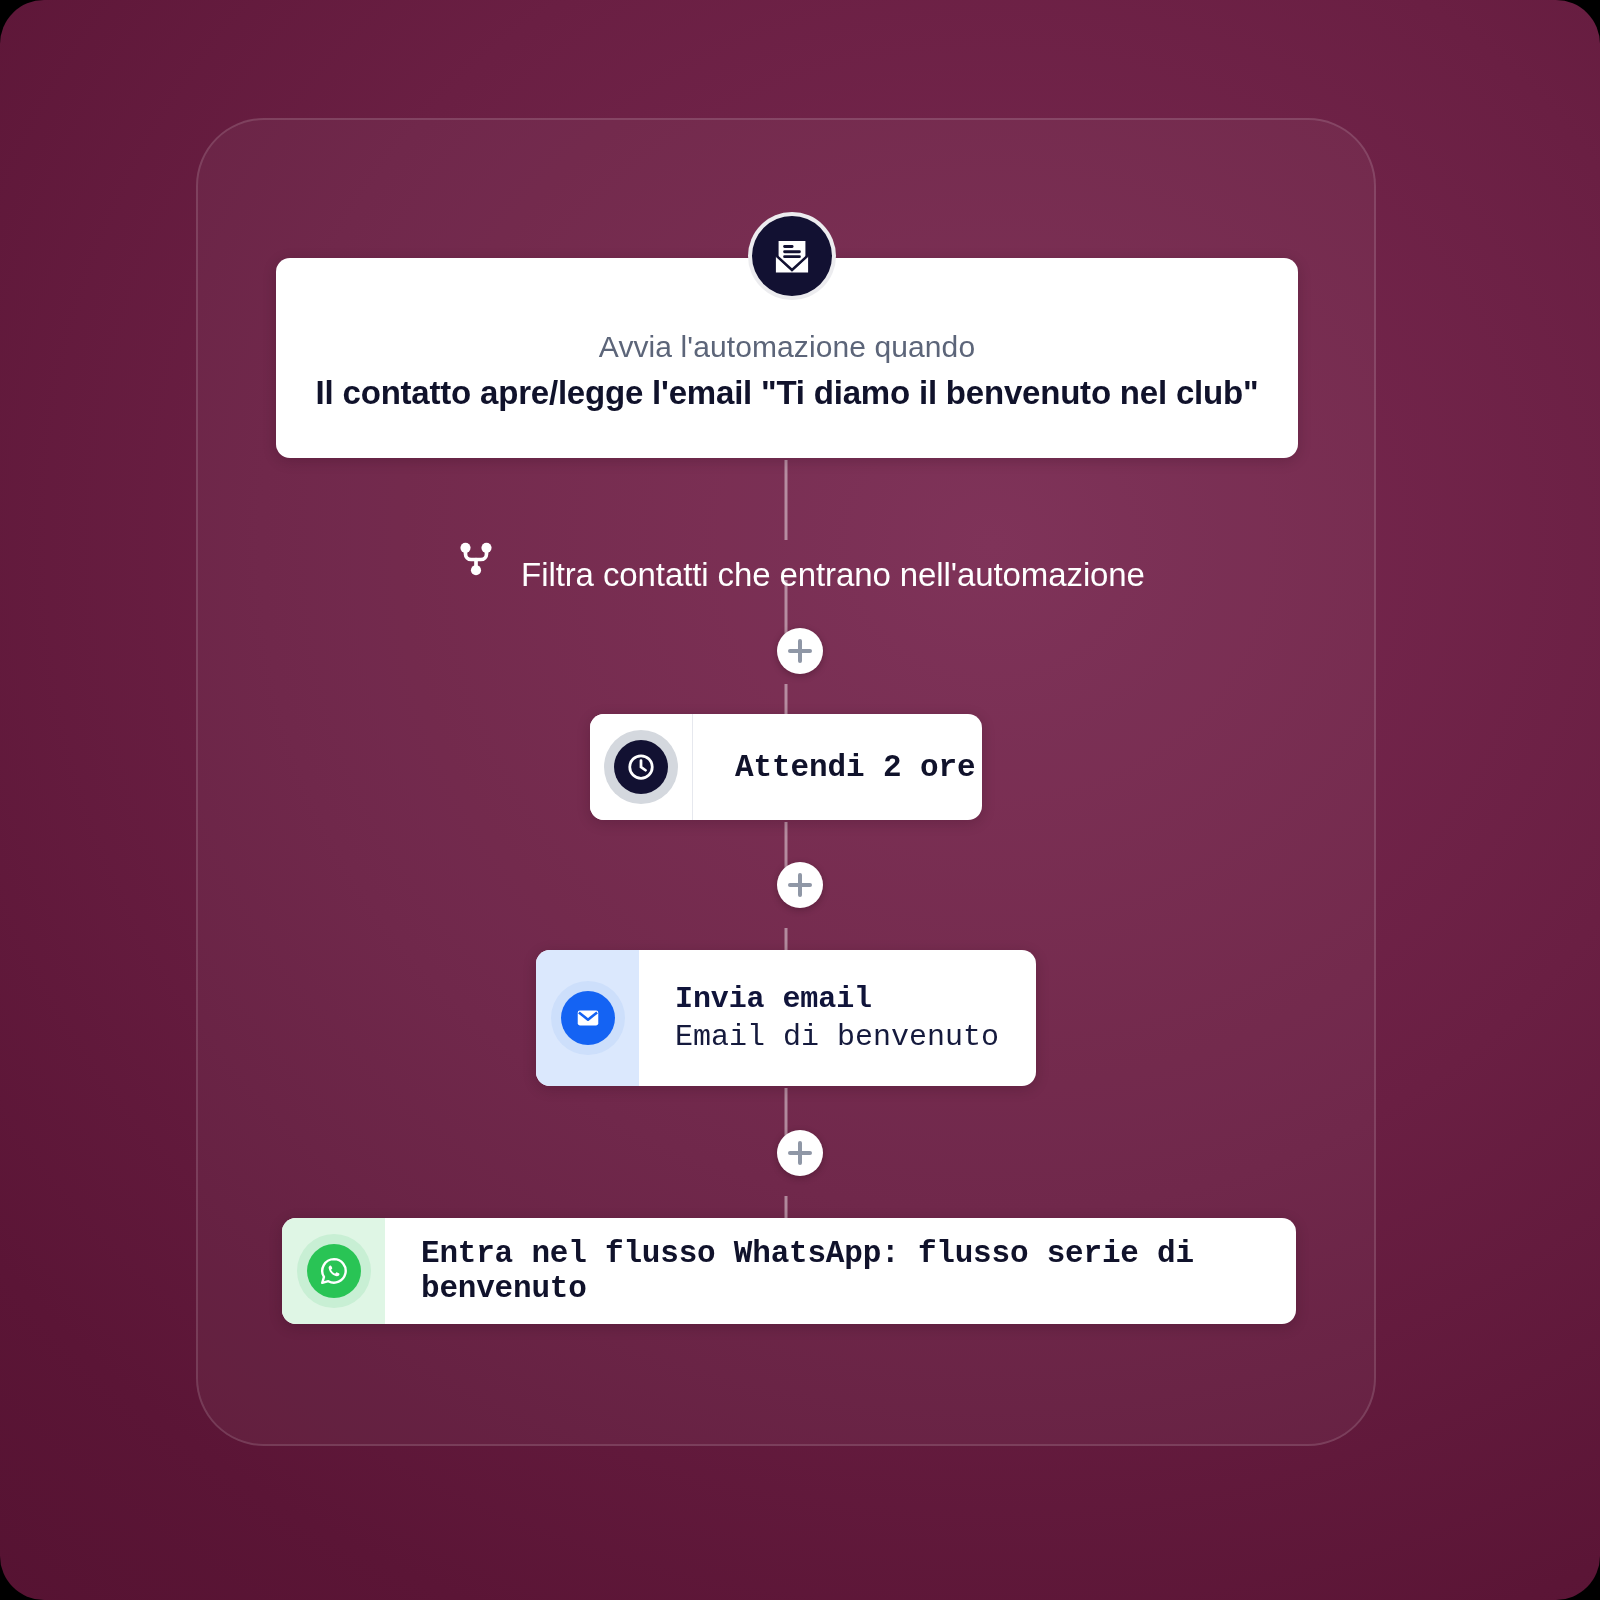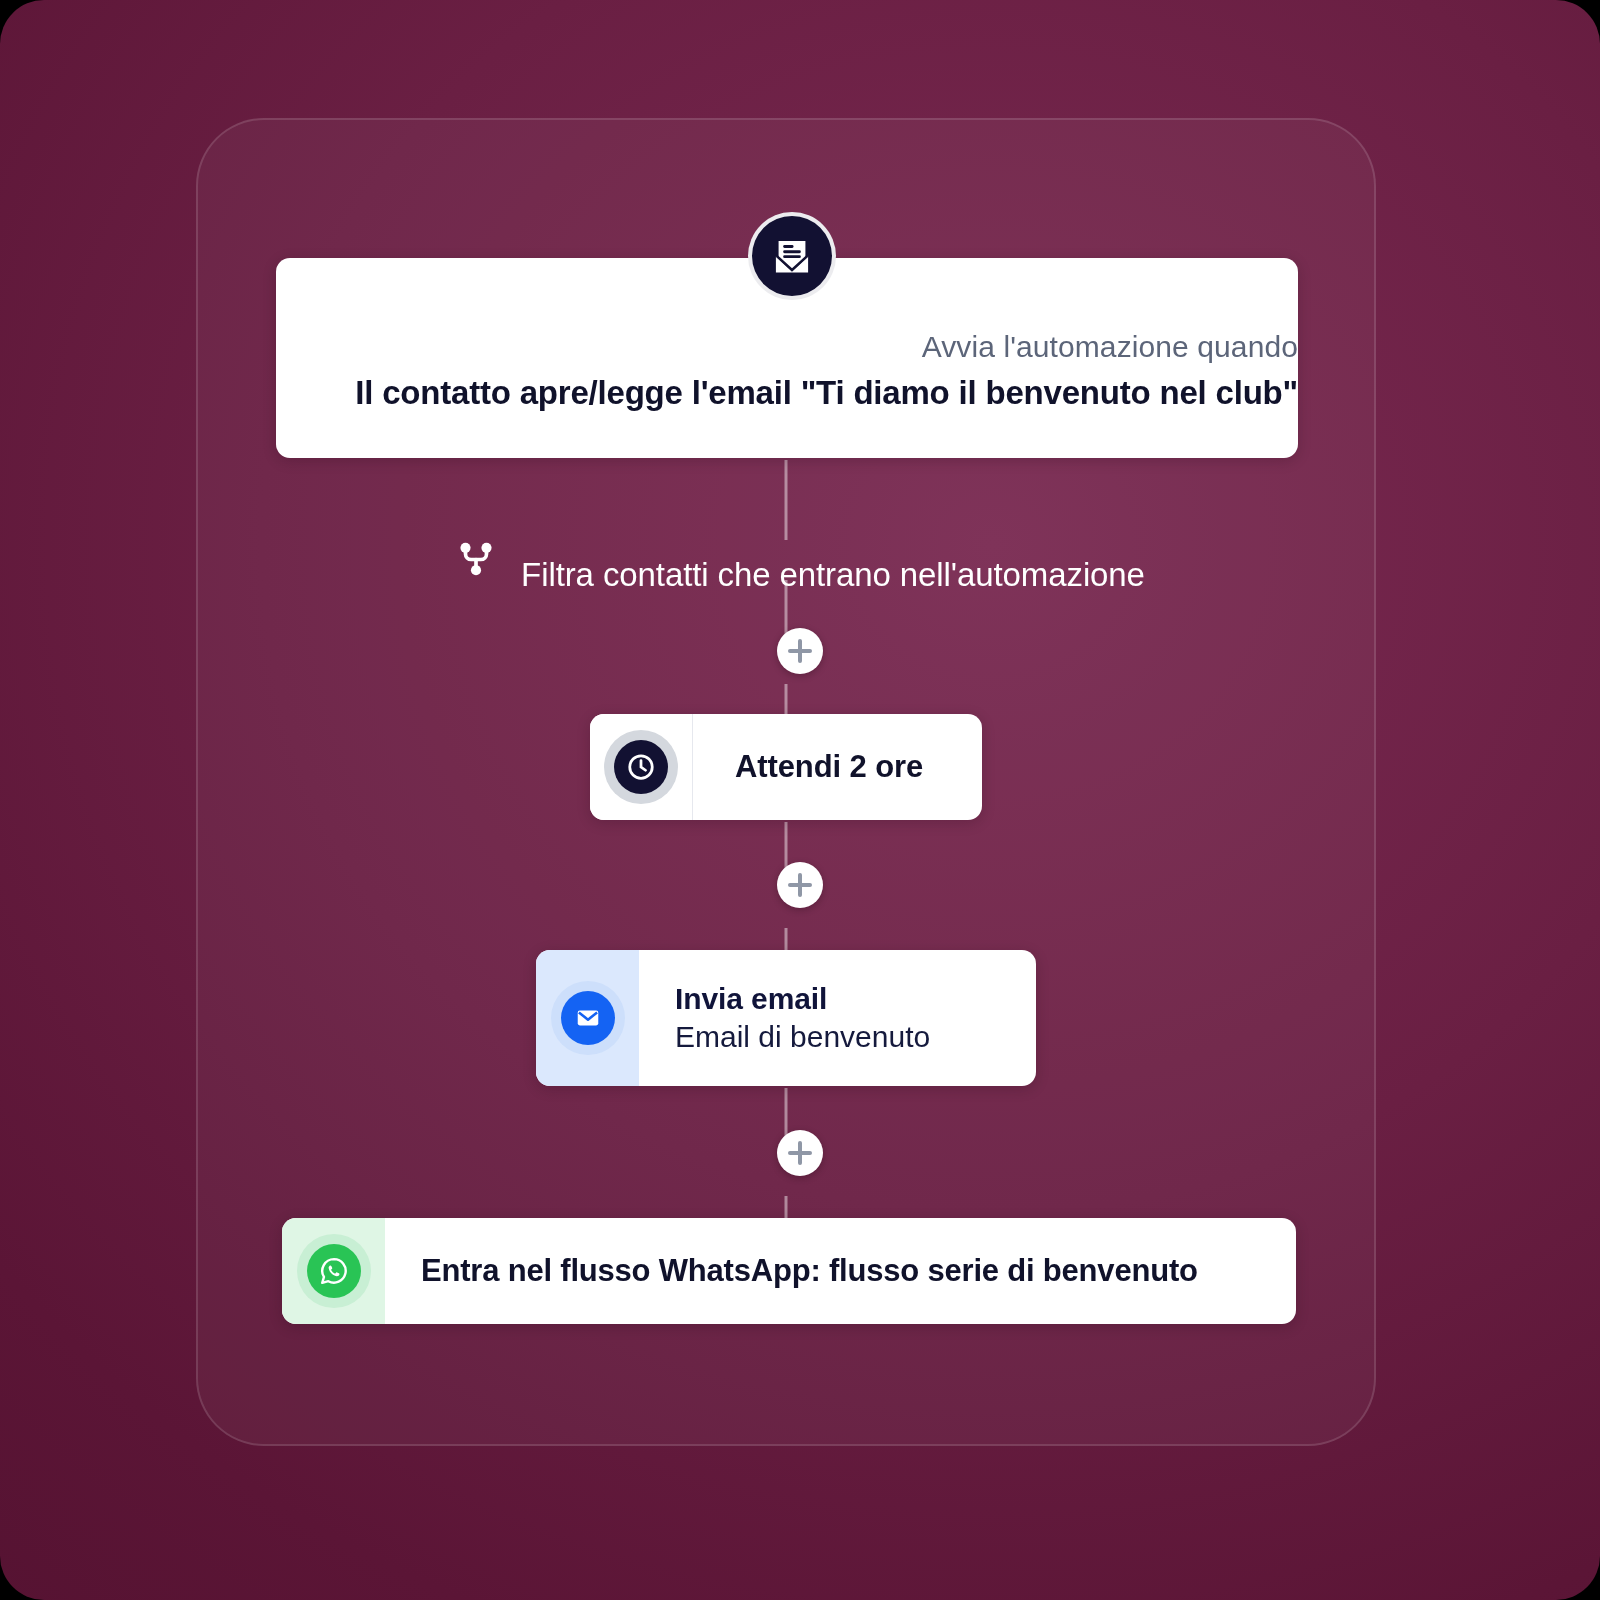--- a/index.html
+++ b/index.html
@@ -48,21 +48,21 @@
     position: absolute;
     left: 276px;
     top: 258px;
     width: 1022px;
     height: 200px;
     background: #ffffff;
     border-radius: 14px;
     box-shadow: 0 3px 14px rgba(30,0,18,0.20);
     display: flex;
     flex-direction: column;
-    align-items: flex-end;
+    align-items: center;
     justify-content: center;
     padding-top: 26px;
   }
   #trigger-sub {
     font-size: 30px;
     color: #5c6579;
     letter-spacing: .1px;
     margin-bottom: 10px;
   }
   #trigger-title {
@@ -130,20 +130,21 @@
 
   
   .action-card {
     position: absolute;
     background: #ffffff;
     border-radius: 14px;
     box-shadow: 0 3px 14px rgba(30,0,18,0.20);
     display: flex;
     align-items: stretch;
     overflow: hidden;
+    font-family: Liberation Mono, monospace;
   }
   .icon-pane {
     width: 103px;
     flex: 0 0 103px;
     display: flex;
     align-items: center;
     justify-content: center;
   }
   .card-body {
     flex: 1 1 auto;

